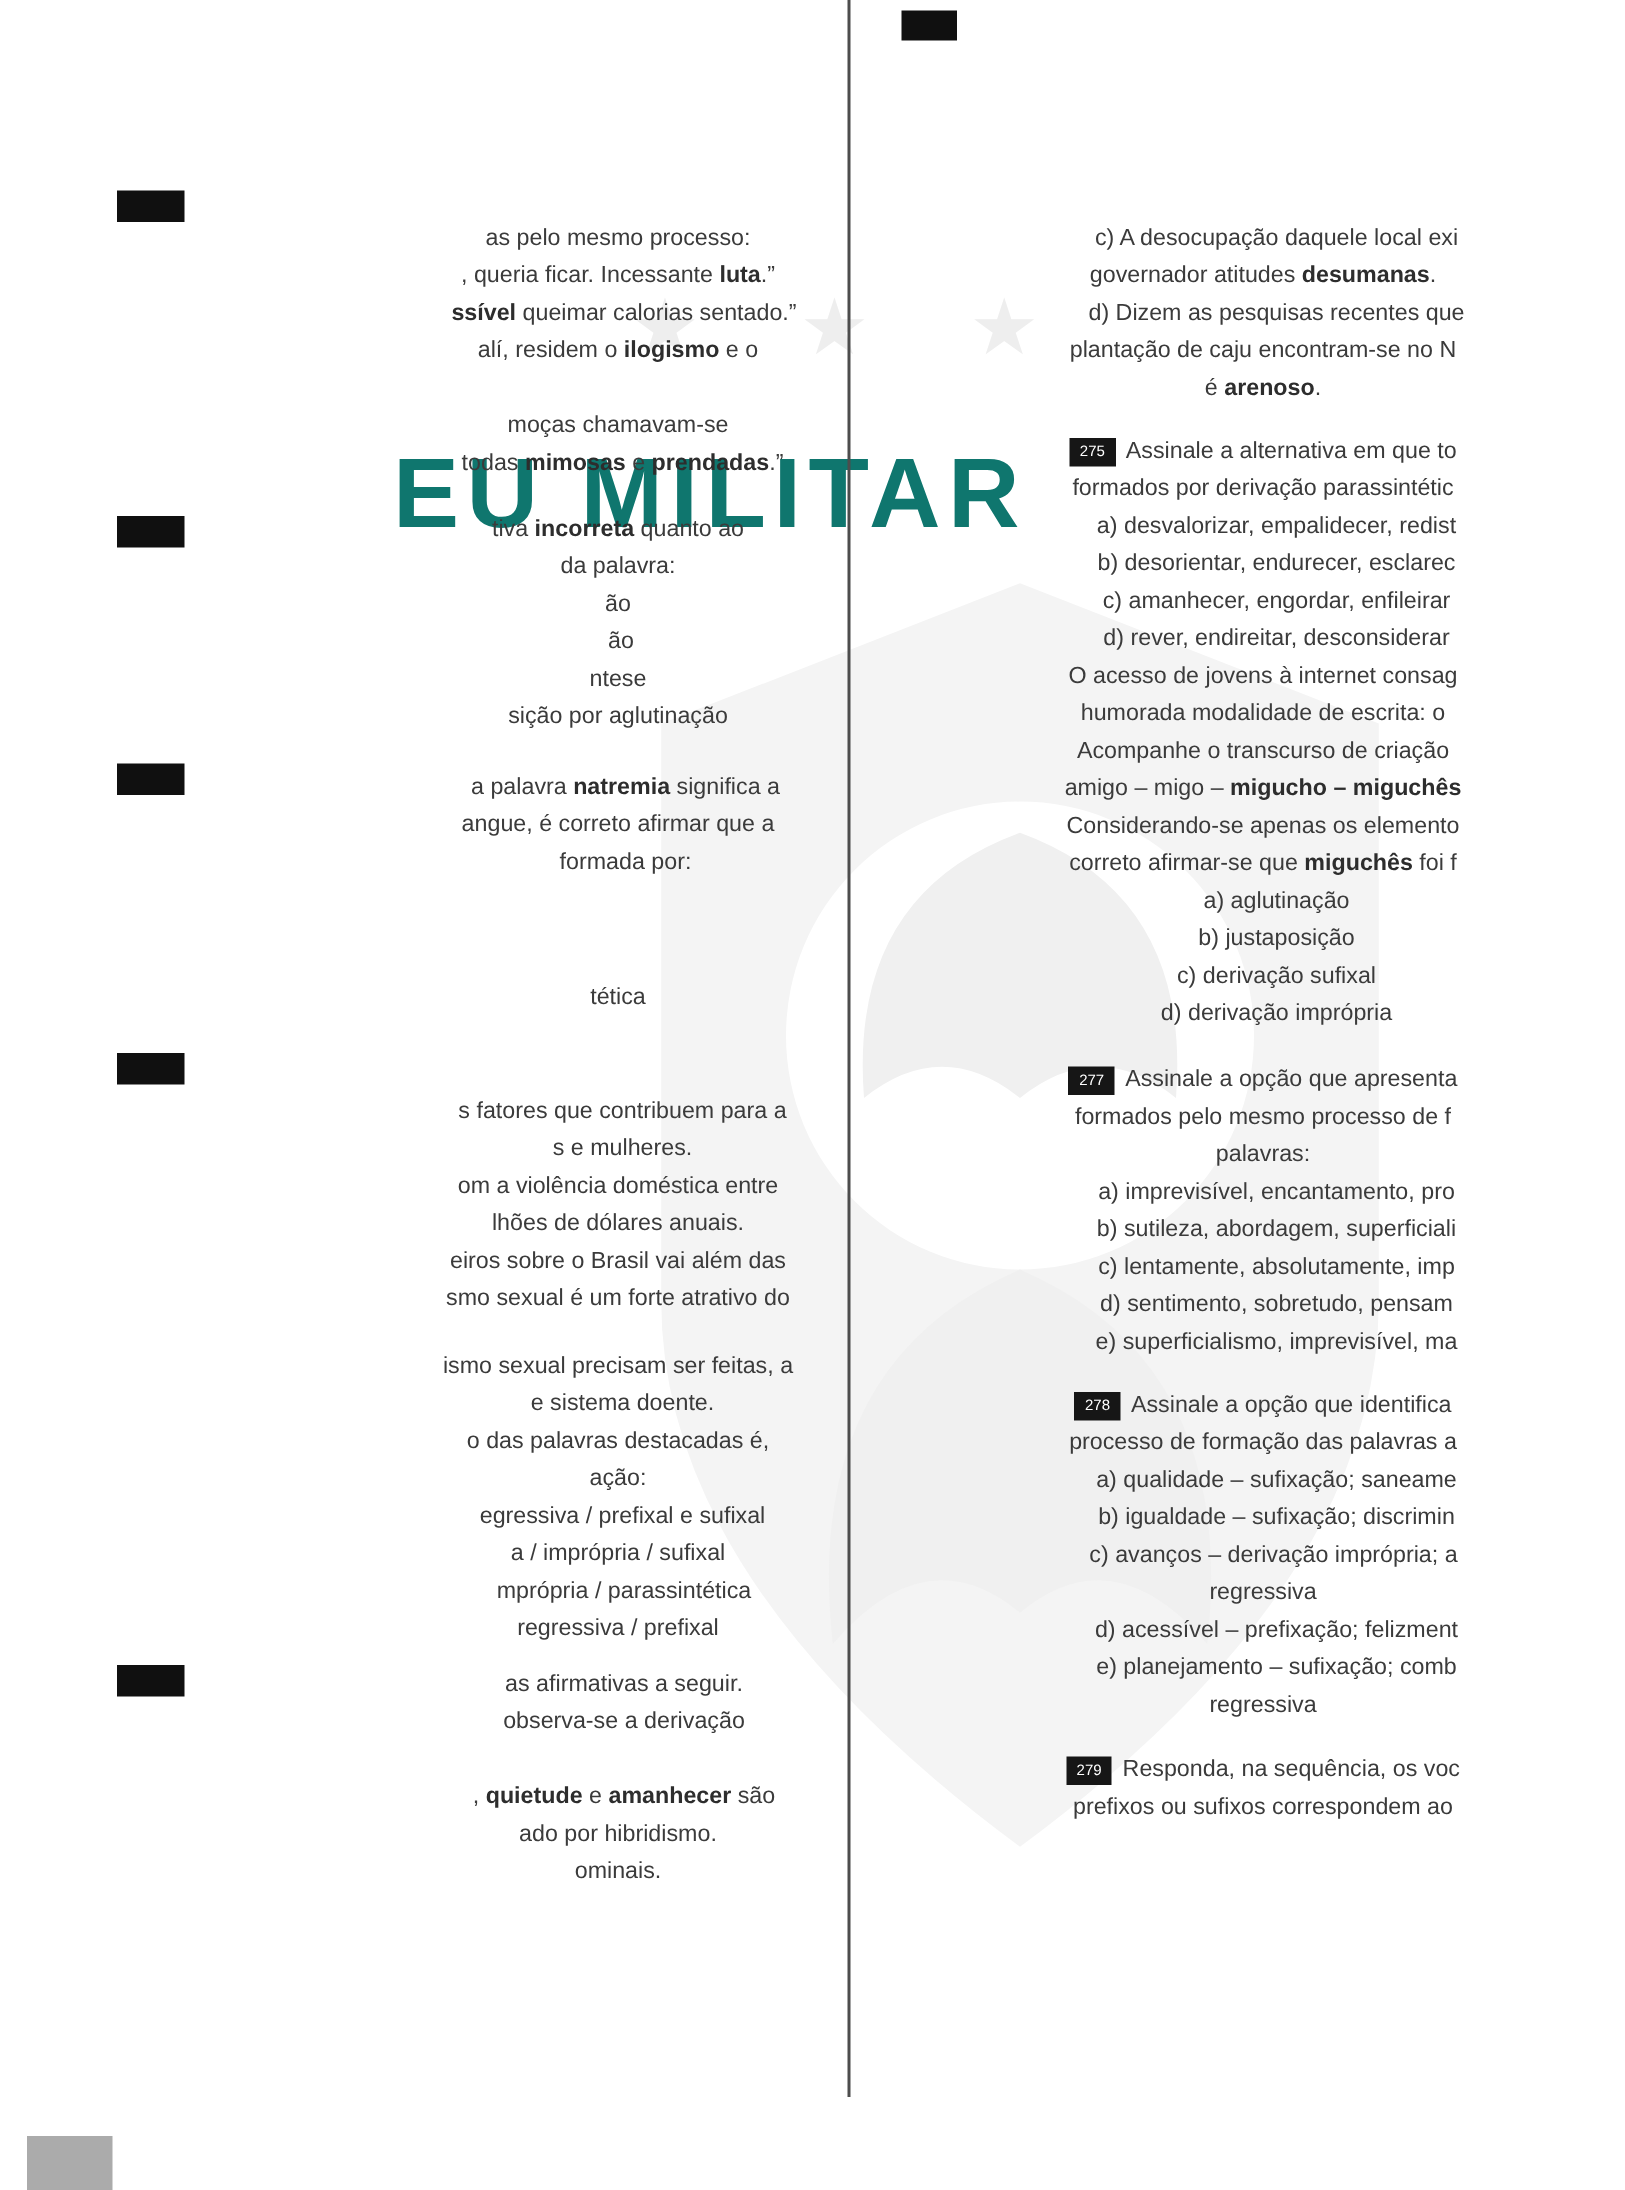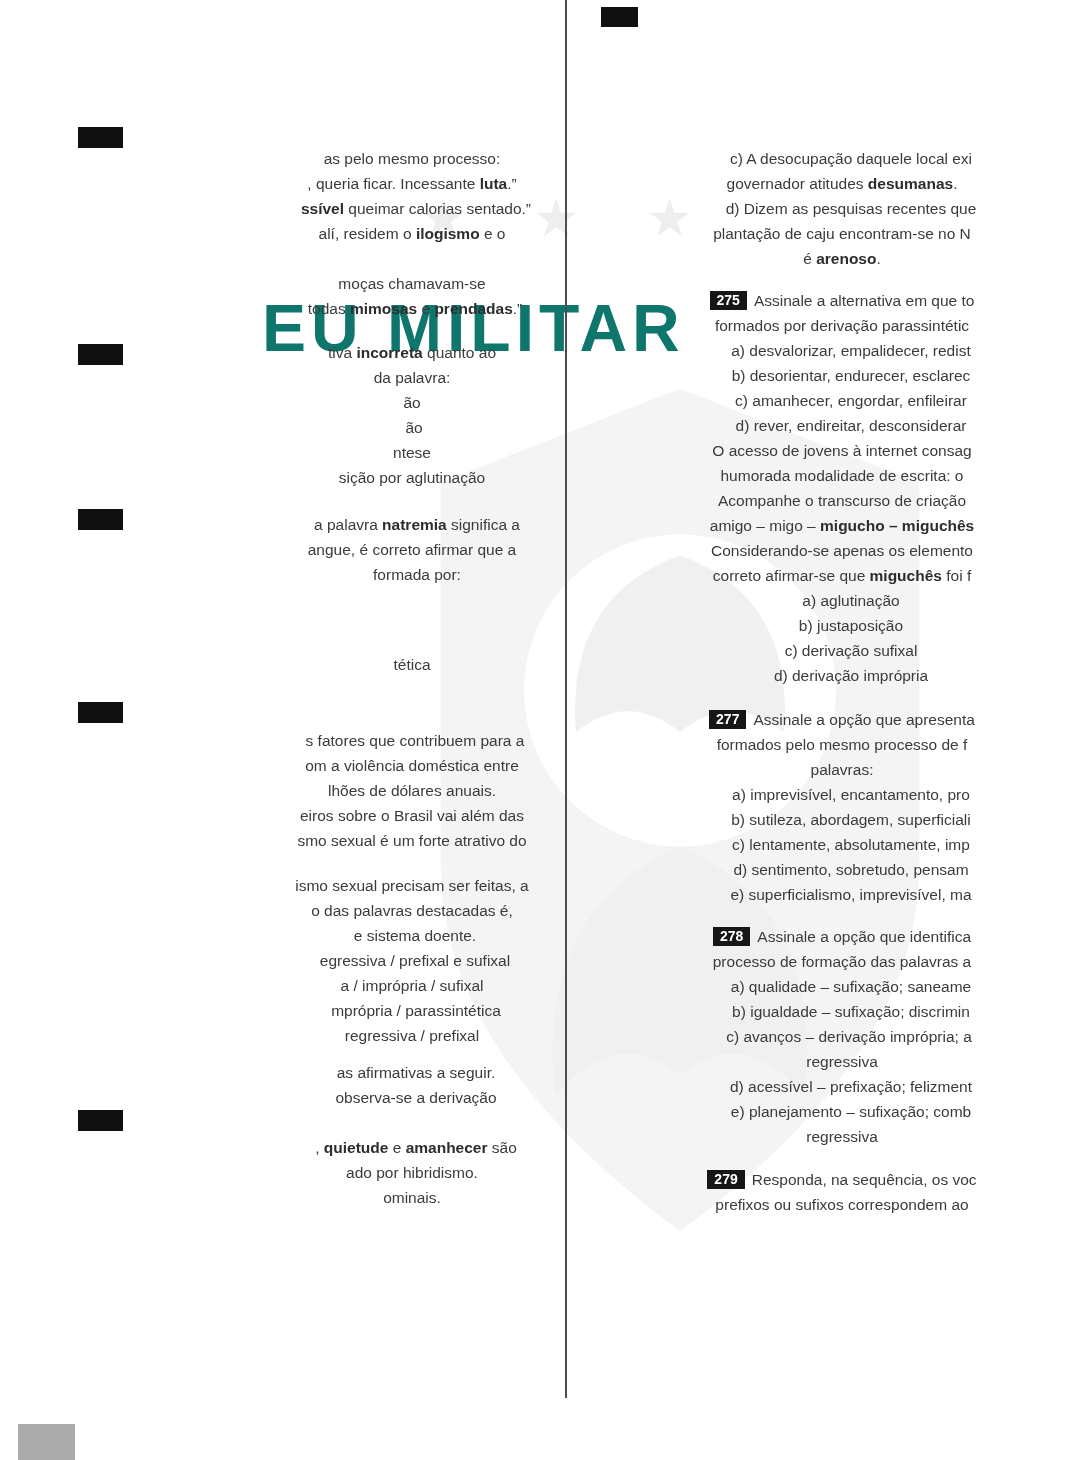--- a/index.html
+++ b/index.html
@@ -18,22 +18,22 @@
   .margin-badge{position:absolute;left:78px;width:45px;height:21px;background:#101010;}
   .top-badge{position:absolute;left:601px;top:7px;width:37px;height:20px;background:#101010;}
   .corner-box{position:absolute;left:18px;top:1424px;width:57px;height:36px;background:#ababab;}
   
   .col{position:absolute;font-size:15.5px;line-height:25px;white-space:nowrap;text-align:center;}
   #col-left{left:256px;top:146px;width:312px;}
   #col-right{left:603px;top:146px;width:478px;}
   .line{min-height:25px;}
   .line b{color:#2d2d2d;}
   .qbadge{
-    display:inline-block;background:#161616;color:#ffffff;font-weight:bold;
-    font-size:14px;line-height:19px;padding:0 7px;margin-right:7px;vertical-align:1px;
+    display:inline-block;background:#161616;color:#ffffff;font-weight:normal;
+    font-size:10px;line-height:19px;padding:0 7px;margin-right:7px;vertical-align:1px;
   }
 </style>
 </head>
 <body>
 
 <div class="watermark">
   <div class="wm-stars">★ ★ ★</div>
   <div class="wm-text">EU MILITAR</div>
   <svg class="wm-emblem" width="520" height="900" viewBox="0 0 100 170">
     <path d="M50,4 L96,22 L96,96 Q96,132 50,166 Q4,132 4,96 L4,22 Z" fill="#f4f4f4"></path>
@@ -66,27 +66,29 @@
     <div class="line">da palavra:</div>
     <div class="line">ão</div>
     <div class="line" style="padding-left: 4px;">ão</div>
     <div class="line">ntese</div>
     <div class="line">sição por aglutinação</div>
     <div class="line" style="margin-top: 22px; padding-left: 10px;">a palavra <b>natremia</b> significa a</div>
     <div class="line">angue, é correto afirmar que a</div>
     <div class="line" style="padding-left: 10px;">formada por:</div>
     <div class="line" style="margin-top: 65px;">tética</div>
     <div class="line" style="margin-top: 51px; padding-left: 6px;">s fatores que contribuem para a</div>
+    <div class="line" style="padding-left: 6px;">s e mulheres.</div>
     <div class="line">om a violência doméstica entre</div>
     <div class="line">lhões de dólares anuais.</div>
     <div class="line">eiros sobre o Brasil vai além das</div>
     <div class="line">smo sexual é um forte atrativo do</div>
     <div class="line" style="margin-top: 20px;">ismo sexual precisam ser feitas, a</div>
+    <div class="line" style="padding-left: 6px;">e sistema doente.</div>
     <div class="line">o das palavras destacadas é,</div>
-    <div class="line" style="padding-left: 6px;">e sistema doente.</div>
+    <div class="line">ação:</div>
     <div class="line" style="padding-left: 6px;">egressiva / prefixal e sufixal</div>
     <div class="line">a / imprópria / sufixal</div>
     <div class="line" style="padding-left: 8px;">mprópria / parassintética</div>
     <div class="line">regressiva / prefixal</div>
     <div class="line" style="margin-top: 12px; padding-left: 8px;">as afirmativas a seguir.</div>
     <div class="line" style="padding-left: 8px;">observa-se a derivação</div>
     <div class="line" style="margin-top: 25px; padding-left: 8px;">, <b>quietude</b> e <b>amanhecer</b> são</div>
     <div class="line">ado por hibridismo.</div>
     <div class="line">ominais.</div>
   </div>

